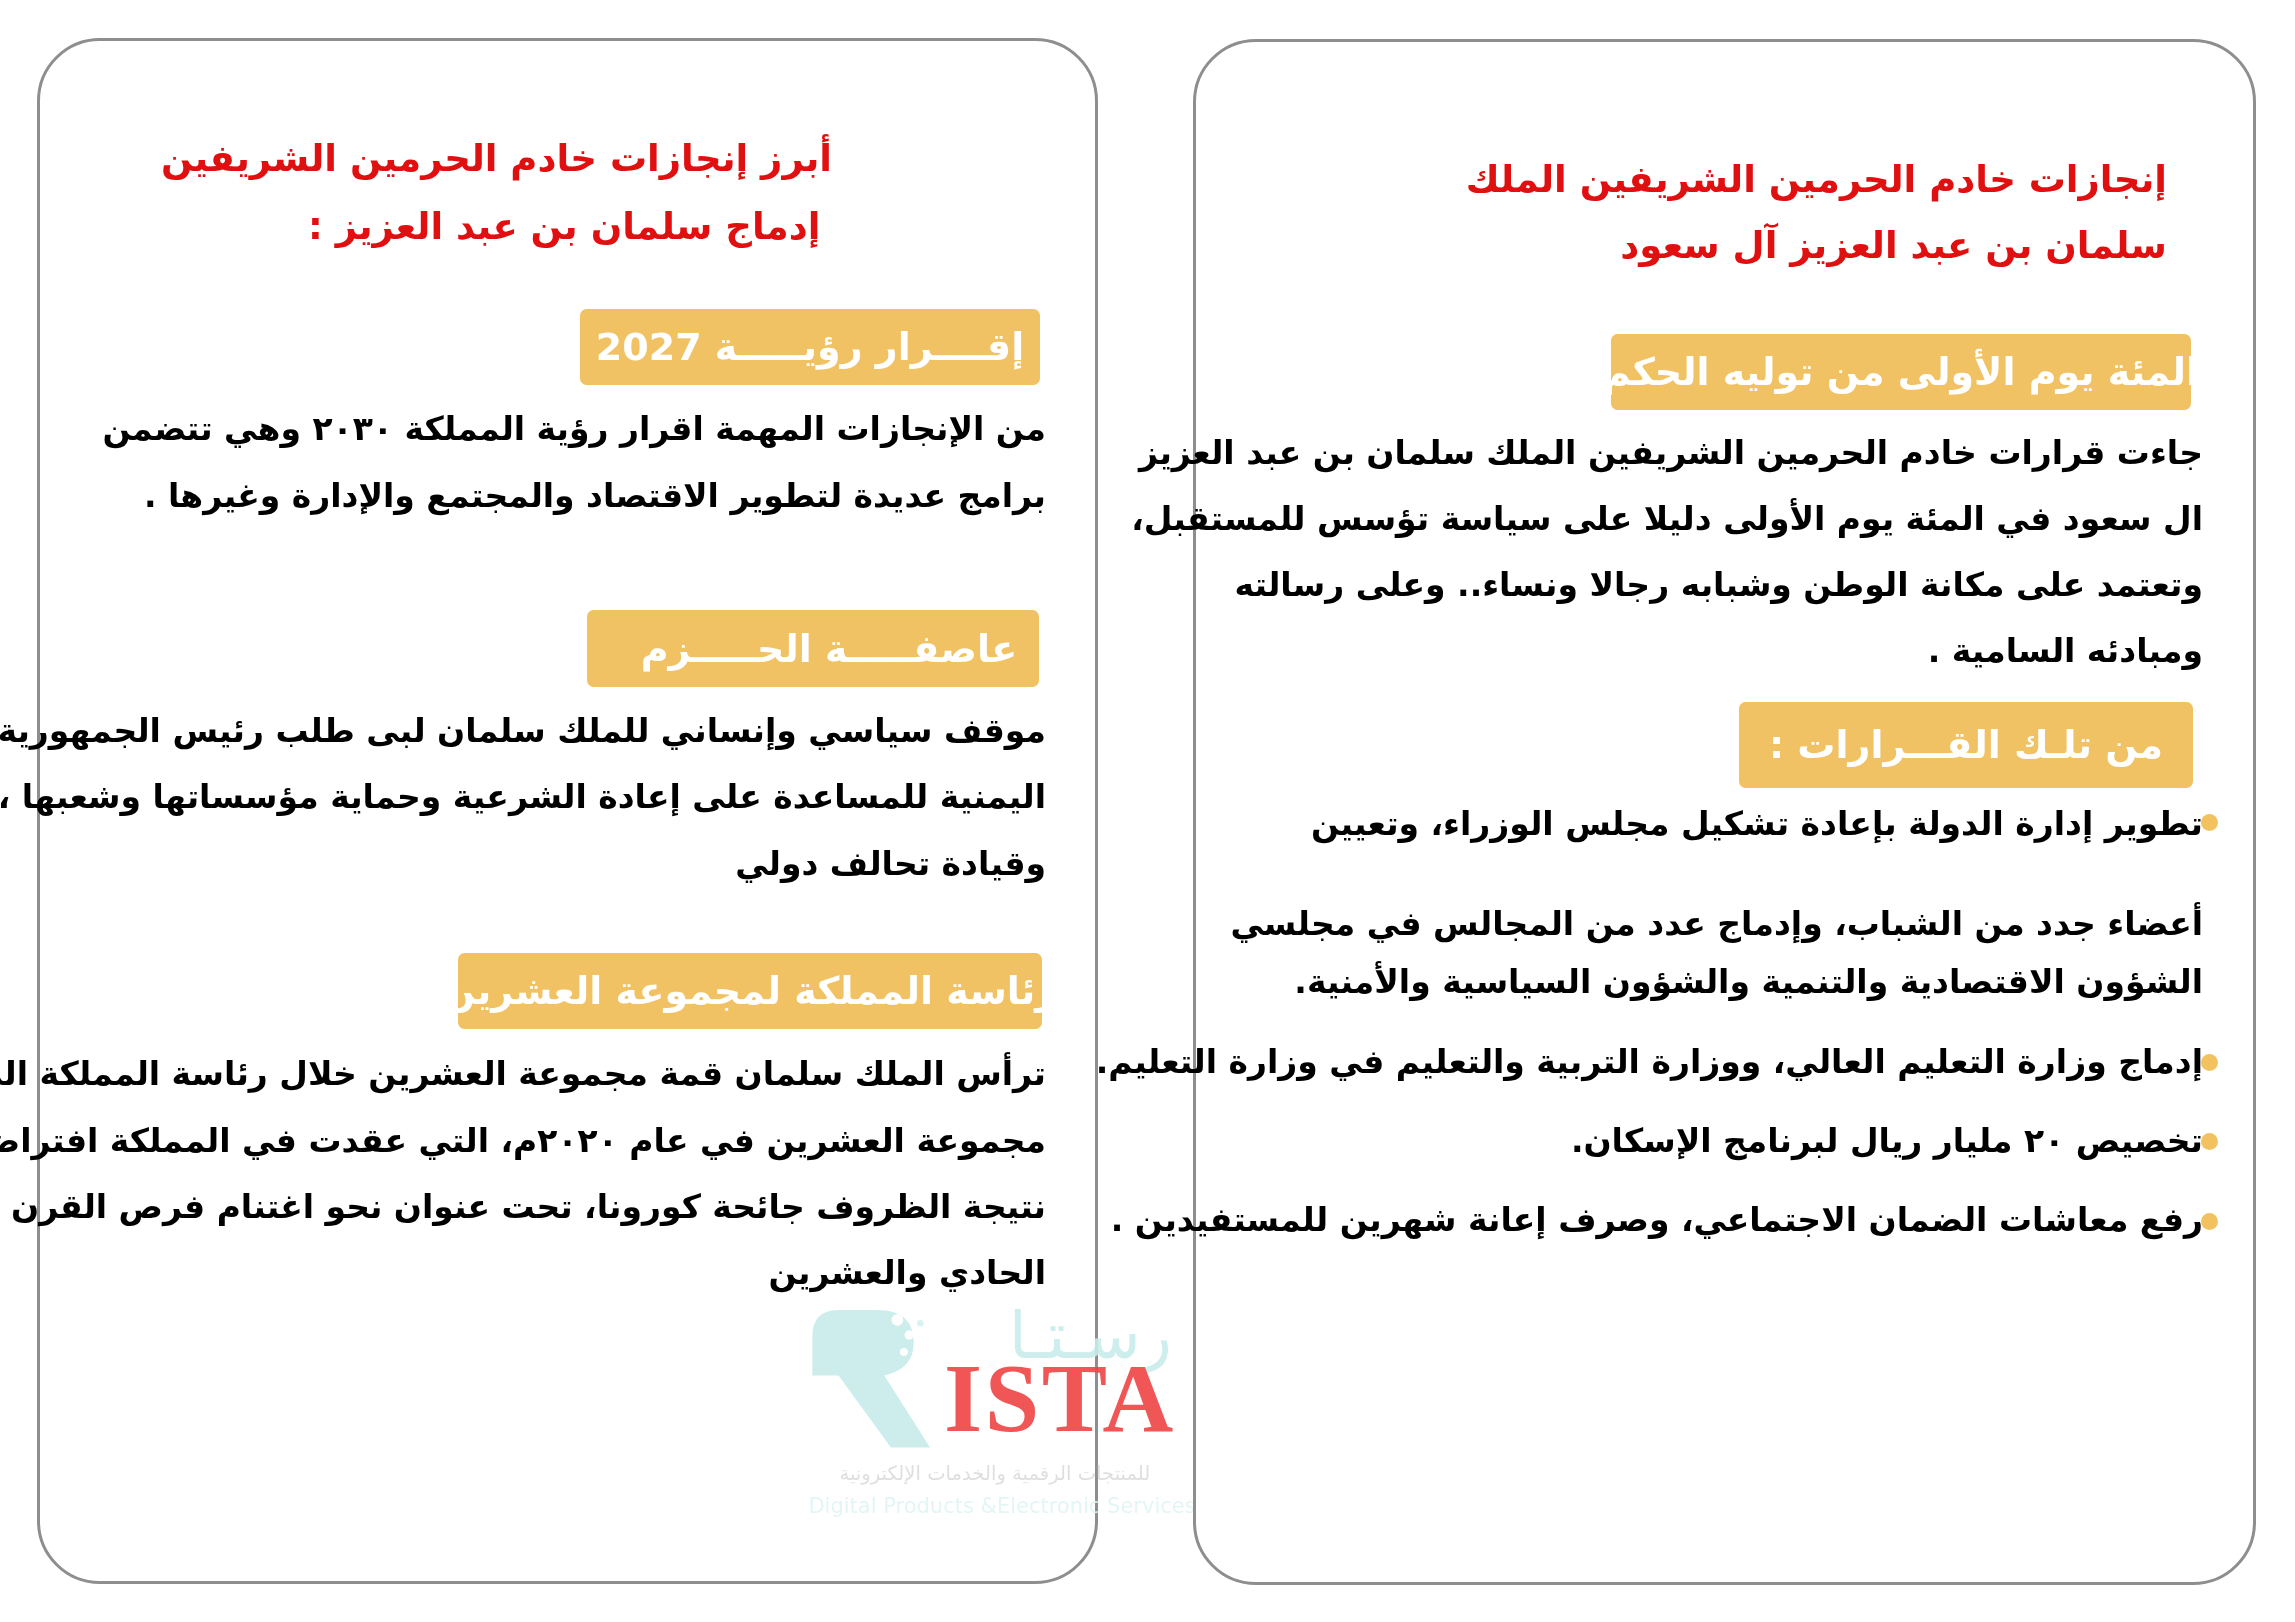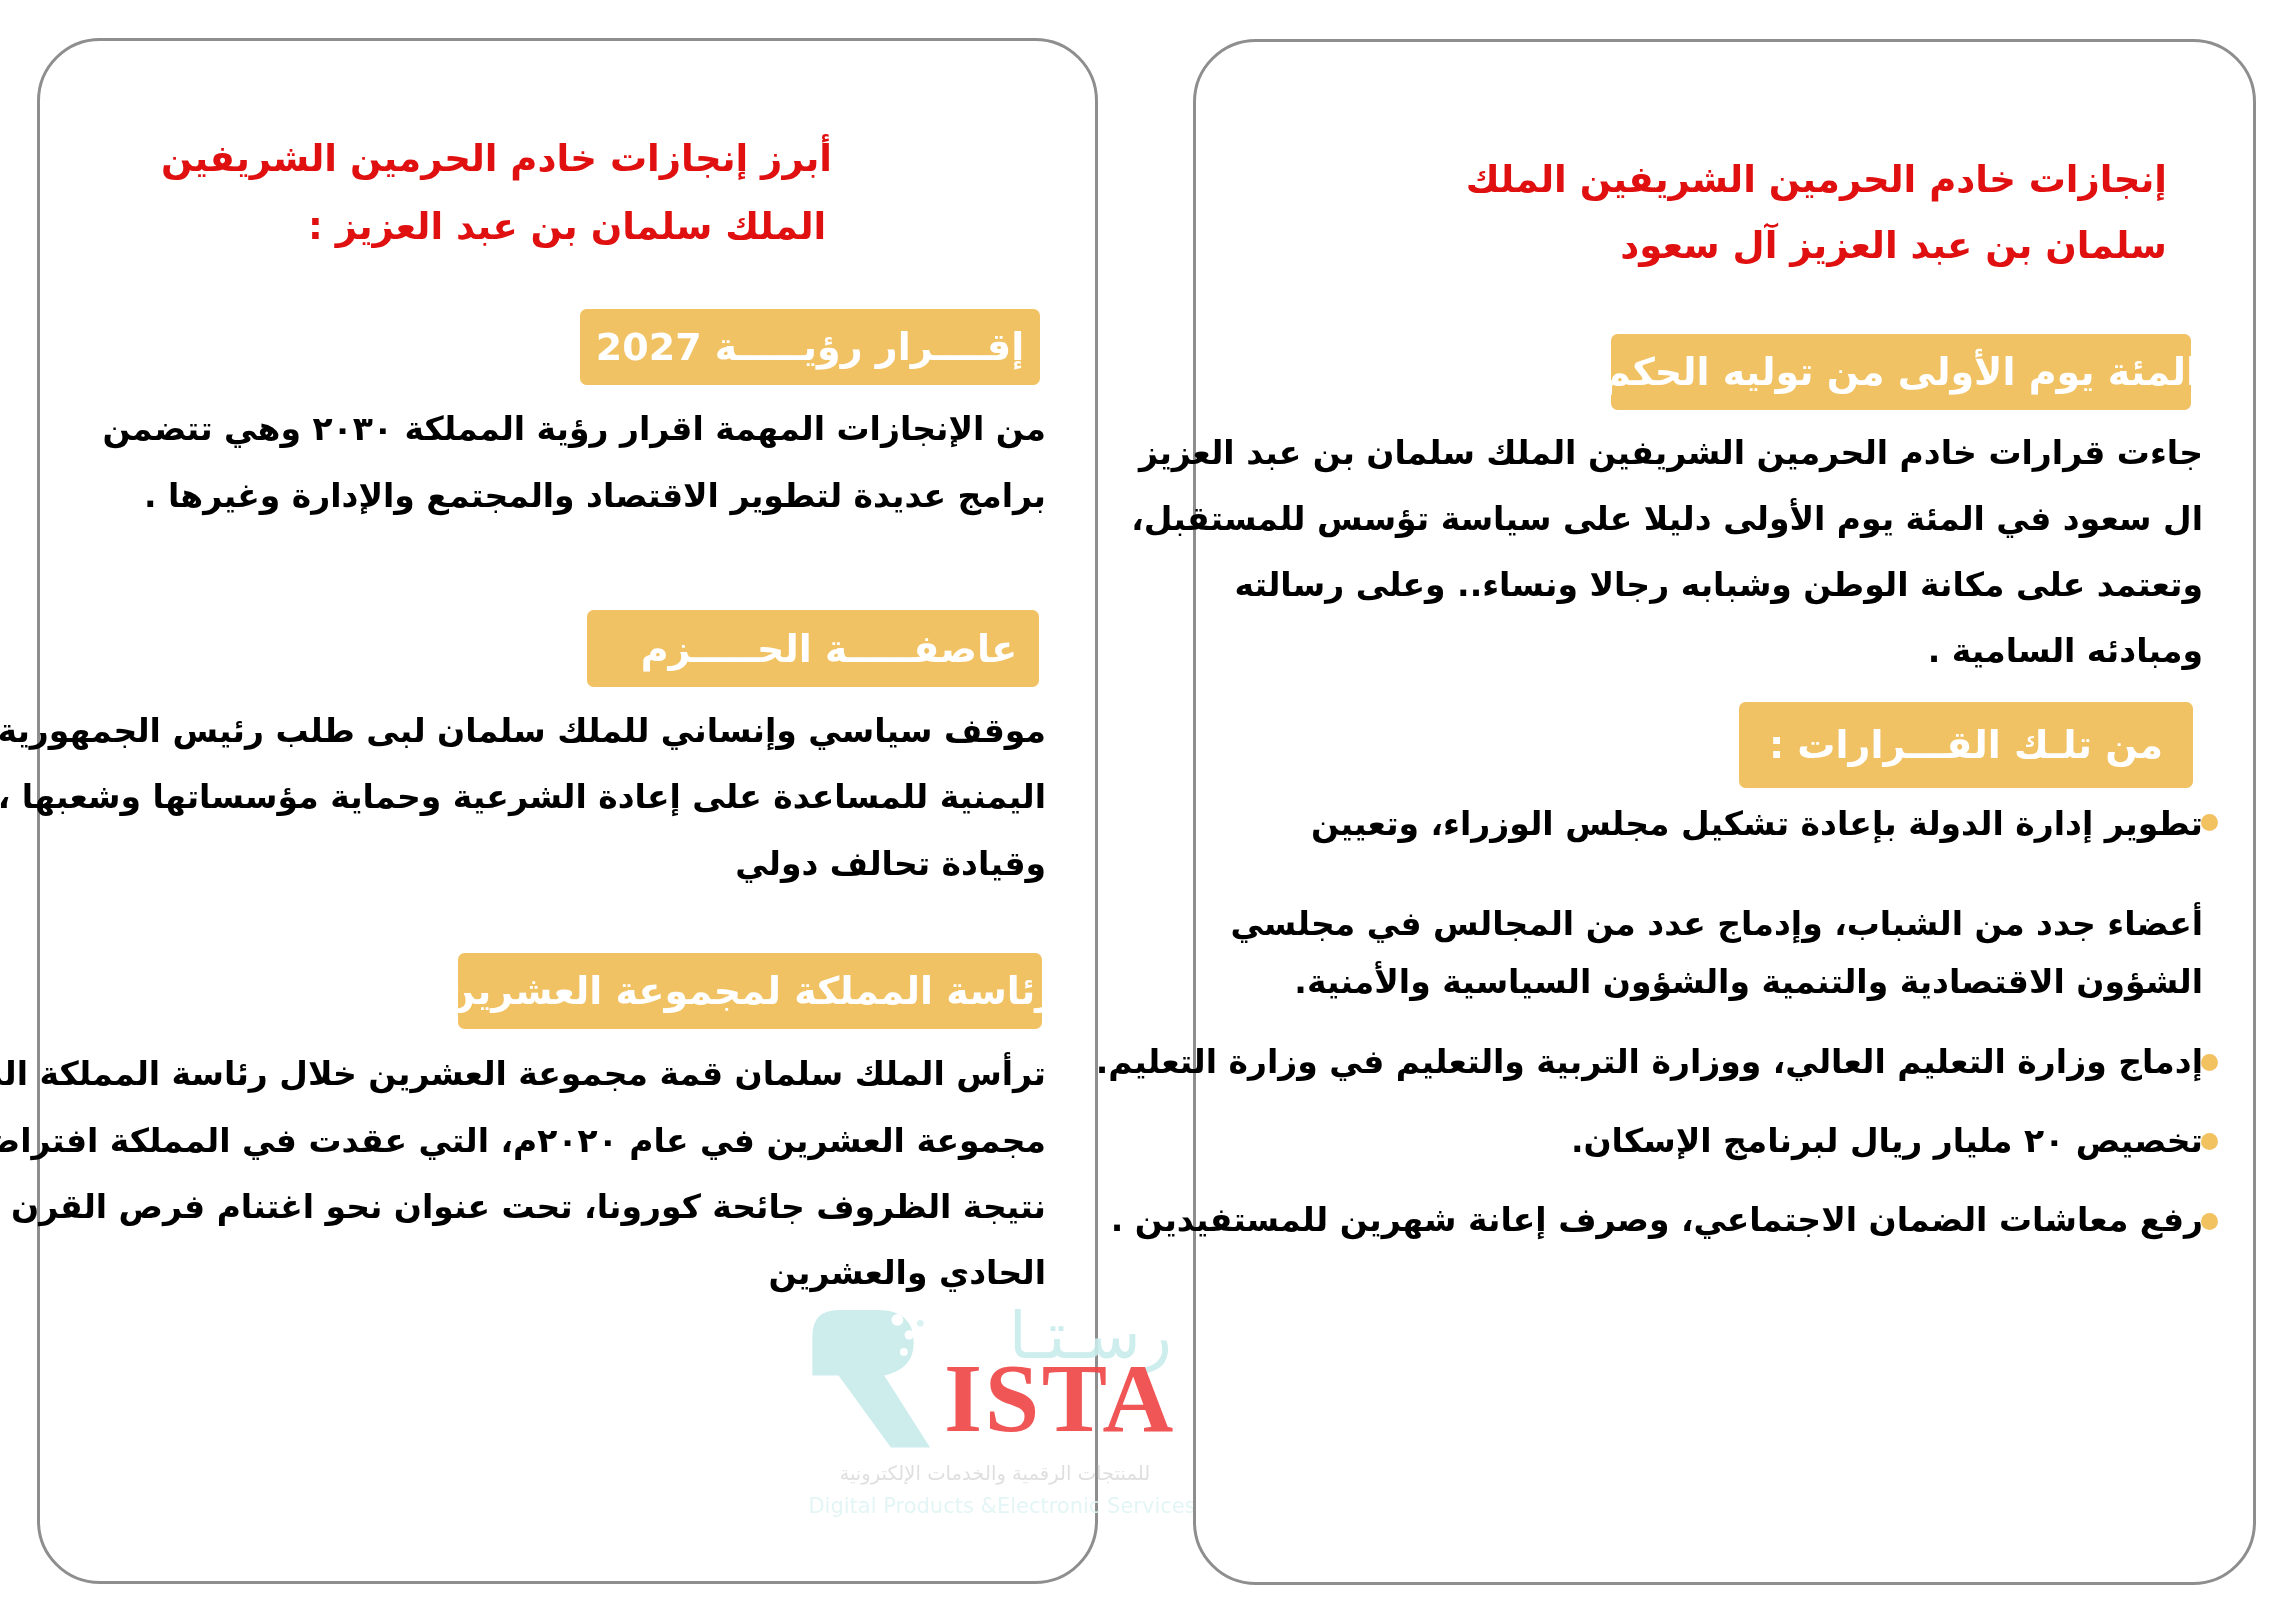--- a/index.html
+++ b/index.html
@@ -126,21 +126,21 @@
       line-height: 1;
       font-family: "DejaVu Sans", sans-serif;
     }
   </style>
 </head>
 <body>
 
 <div id="panel-left" class="panel"></div>
 
 <div class="title" style="left:308px; top:140px; width:524px;">أبرز إنجازات خادم الحرمين الشريفين</div>
-<div class="title" style="left:308px; top:208px; width:524px;">الملك سلمان بن عبد العزيز :</div>
+<div class="title" style="left:308px; top:208px; width:524px;">إدماج سلمان بن عبد العزيز :</div>
 
 <div class="section-header" style="left:580px; top:309px; width:460px; height:76px;">إقــــرار رؤيـــــة 2027</div>
 <div class="line" style="right:1249px; top:412px;">من الإنجازات المهمة اقرار رؤية المملكة ٢٠٣٠ وهي تتضمن</div>
 <div class="line" style="right:1249px; top:479px;">برامج عديدة لتطوير الاقتصاد والمجتمع والإدارة وغيرها .</div>
 
 <div class="section-header" style="left:587px; top:610px; width:452px; height:77px;padding-left:32px;">عاصفـــــة الحـــــزم</div>
 <div class="line" style="right:1249px; top:714px;">موقف سياسي وإنساني للملك سلمان لبى طلب رئيس الجمهورية</div>
 <div class="line" style="right:1249px; top:780px;">اليمنية للمساعدة على إعادة الشرعية وحماية مؤسساتها وشعبها ،</div>
 <div class="line" style="right:1249px; top:847px;">وقيادة تحالف دولي</div>
 

